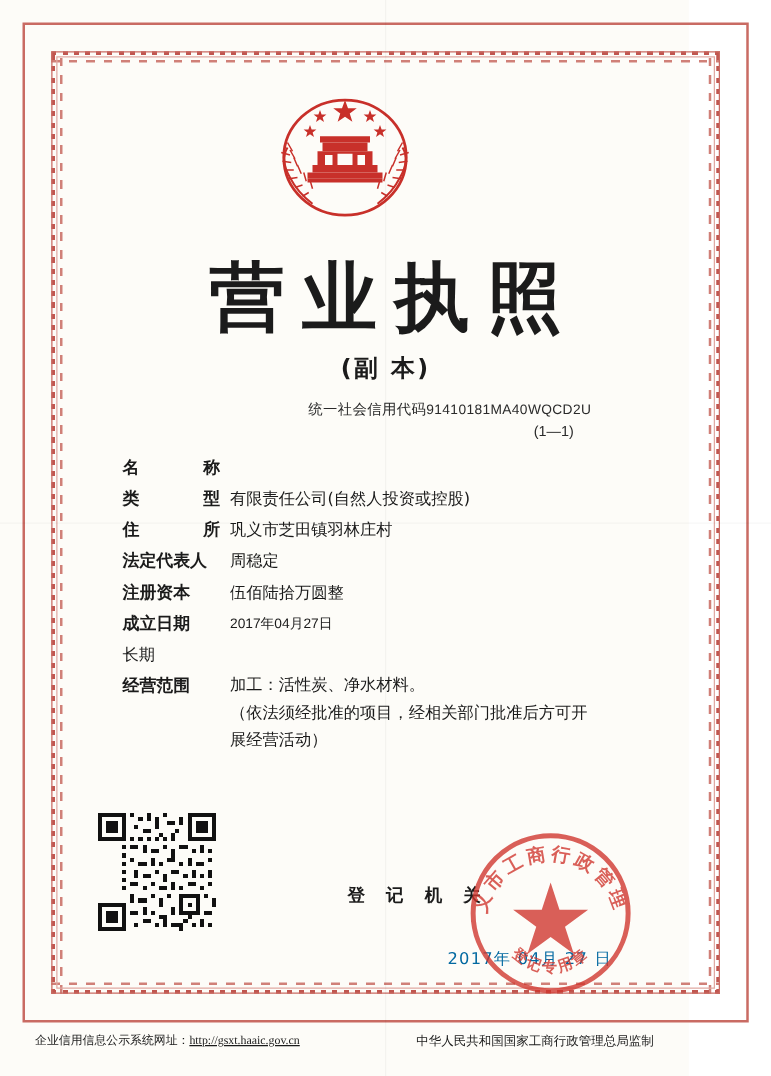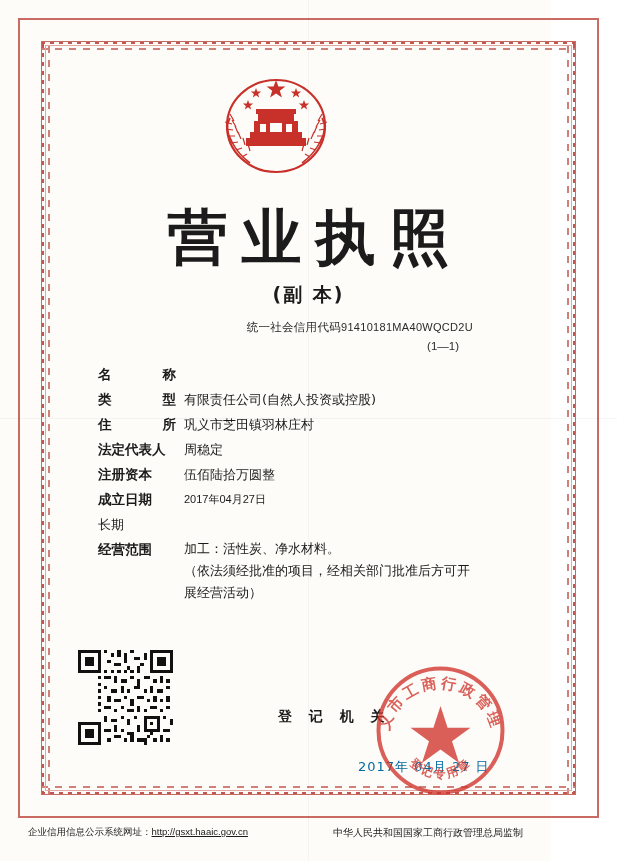--- a/index.html
+++ b/index.html
@@ -211,21 +211,21 @@
   
   .footer-left {
     position: absolute;
     left: 28px;
     top: 826px;
     font-family: "DejaVu Sans", sans-serif;
     font-size: 9.5px;
     color: #1b1b1b;
   }
   .footer-left .url {
-    font-family: Liberation Sans, sans-serif;
+    font-family: Liberation Serif, serif;
     text-decoration: underline;
   }
   .footer-right {
     position: absolute;
     right: 28px;
     top: 826px;
     font-family: "DejaVu Sans", sans-serif;
     font-size: 10px;
     color: #1b1b1b;
   }

